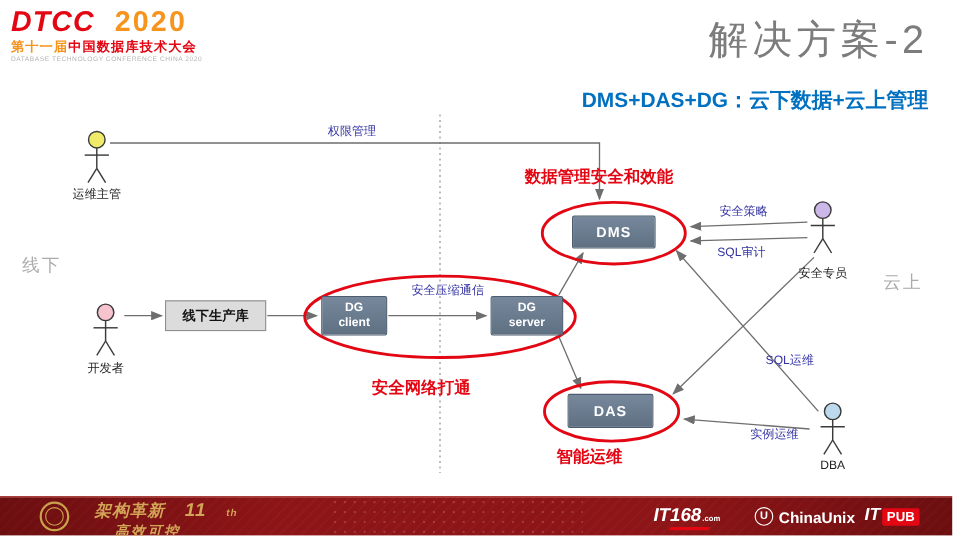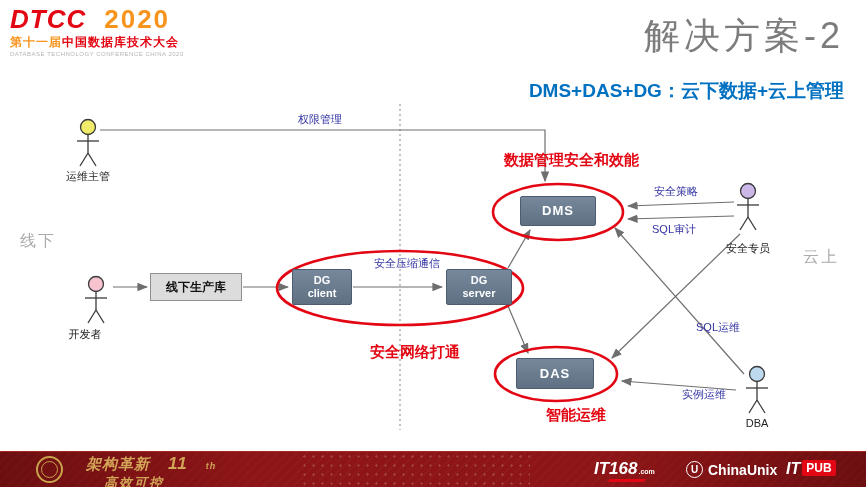--- a/index.html
+++ b/index.html
@@ -15,21 +15,21 @@
   .logo-year{font-size:26px;font-weight:900;color:#F7941D;letter-spacing:2px}
   .logo-cn{margin-top:4px;font-size:12px;font-weight:bold;letter-spacing:1px}
   .logo-cn .pfx{color:#F7941D}
   .logo-cn .rest{color:#E30613}
   .logo-en{margin-top:3px;font-size:6px;color:#B5B5B5;letter-spacing:.5px}
   .page-title{position:absolute;right:22px;top:12px;font-size:36px;color:#7C7C7C;letter-spacing:4px}
   .subtitle{position:absolute;right:22px;top:78px;font-size:19px;font-weight:bold;color:#0070C0}
 
   
   .edge-label{position:absolute;font-size:11px;color:#3333A3;white-space:nowrap}
-  .note{position:absolute;font-size:15px;font-weight:bold;color:#E30613;text-align:right;white-space:nowrap}
+  .note{position:absolute;font-size:15px;font-weight:bold;color:#E30613;text-align:left;white-space:nowrap}
   .zone{position:absolute;font-size:16px;color:#ABABAB;letter-spacing:2px}
   .actor-label{position:absolute;font-size:11px;color:#222;text-align:center;white-space:nowrap}
 
   
   .node{position:absolute;display:flex;align-items:center;justify-content:center;text-align:center}
   .node.slate{background:linear-gradient(180deg,#77889c,#5e7082);border:1px solid #4d5d6f;color:#fff;
               font-weight:bold;font-size:11px;border-radius:2px;white-space:pre-line;line-height:1.2}
   .node.big{font-size:13px;letter-spacing:1px}
   .node.plain{background:#DCDCDC;border:1px solid #8F8F8F;color:#111;font-weight:bold;font-size:12px}
 
@@ -49,21 +49,21 @@
   .slogan-num{font-size:17px}
   .slogan-th{font-size:9px}
   .slogan-l2{font-size:13px;margin-left:18px;margin-top:0;letter-spacing:2px}
   .it168{position:absolute;left:594px;top:7px;color:#fff;font-weight:900;font-style:italic;font-size:17px}
   .it168 .dotcom{font-size:7px;font-style:normal;font-weight:bold;margin-left:1px}
   .it168-swoosh{position:absolute;left:15px;bottom:-2px;width:36px;height:2.5px;background:#E30613;transform:skewX(-35deg)}
   .chinaunix{position:absolute;left:686px;top:9px;display:flex;align-items:center;gap:5px;color:#fff}
   .cu-icon{width:17px;height:17px;border:1.5px solid #fff;border-radius:50%;display:flex;align-items:center;
            justify-content:center;font-size:10px;font-weight:bold}
   .cu-text{font-size:14px;font-weight:bold}
-  .itpub{position:absolute;left:786px;top:8px;display:flex;align-items:flex-start;color:#fff}
+  .itpub{position:absolute;left:786px;top:8px;display:flex;align-items:flex-end;color:#fff}
   .itpub-it{font-size:16px;font-weight:900;font-style:italic}
   .itpub-pub{font-size:12px;font-weight:900;background:#E30613;color:#fff;padding:1px 4px;border-radius:2px;margin-left:2px}
 </style>
 </head>
 <body>
 
 <div class="slide">
 
   <svg class="abs" width="866" height="487" viewBox="0 0 866 487" style="left:0;top:0">
     <defs>
@@ -132,21 +132,21 @@
     </div>
     <div class="logo-en">DATABASE TECHNOLOGY CONFERENCE CHINA 2020</div>
   </div>
   <div class="page-title">解决方案-2</div>
   <div class="subtitle">DMS+DAS+DG：云下数据+云上管理</div>
 
   <div class="zone" style="left:20px;top:231px">线下</div>
   <div class="zone" style="left:803px;top:247px">云上</div>
 
   <div class="actor-label" style="left:58px;top:169px;width:60px">运维主管</div>
-  <div class="actor-label" style="left:60px;top:327px;width:50px">开发者</div>
+  <div class="actor-label" style="left:71px;top:327px;width:50px">开发者</div>
   <div class="actor-label" style="left:721px;top:241px;width:54px">安全专员</div>
   <div class="actor-label" style="left:734px;top:417px;width:46px">DBA</div>
 
   <div class="node plain" style="left:150px;top:273px;width:92px;height:28px">线下生产库</div>
   <div class="node slate" style="left:292px;top:269px;width:60px;height:36px">DG
 client</div>
   <div class="node slate" style="left:446px;top:269px;width:66px;height:36px">DG
 server</div>
   <div class="node slate big" style="left:520px;top:196px;width:76px;height:30px">DMS</div>
   <div class="node slate big" style="left:516px;top:358px;width:78px;height:31px">DAS</div>

